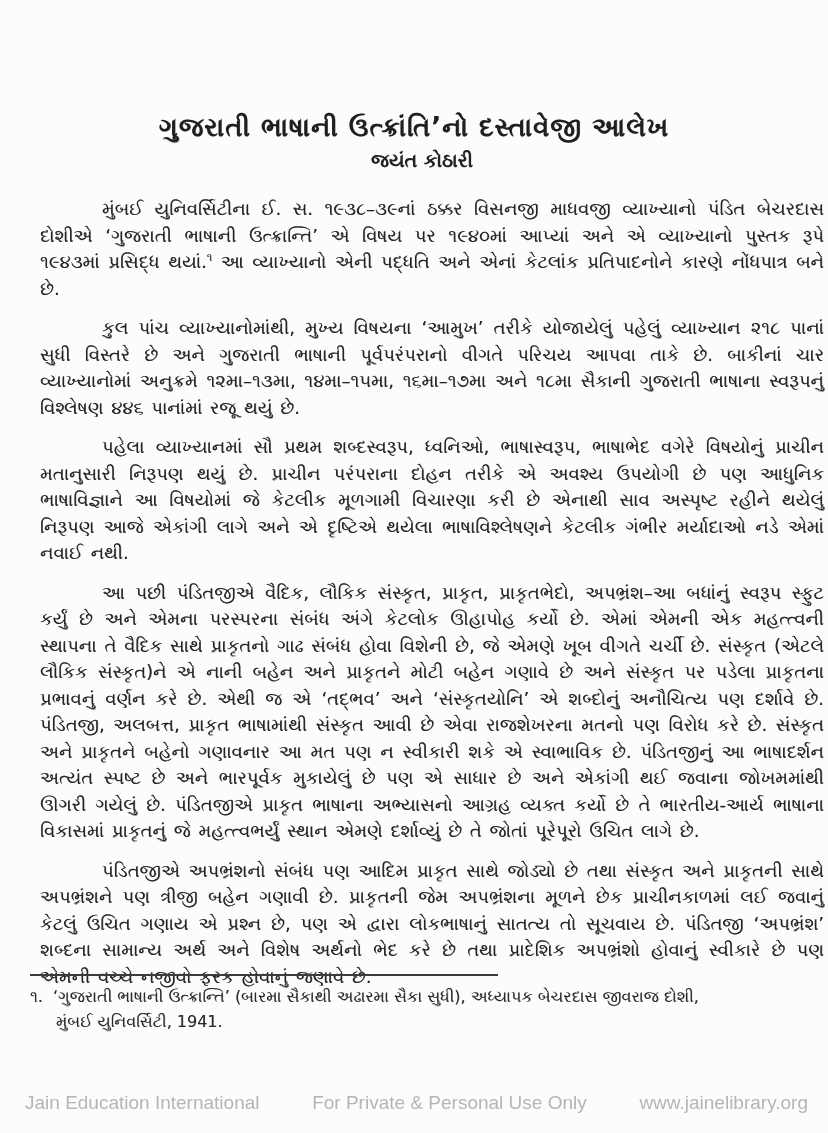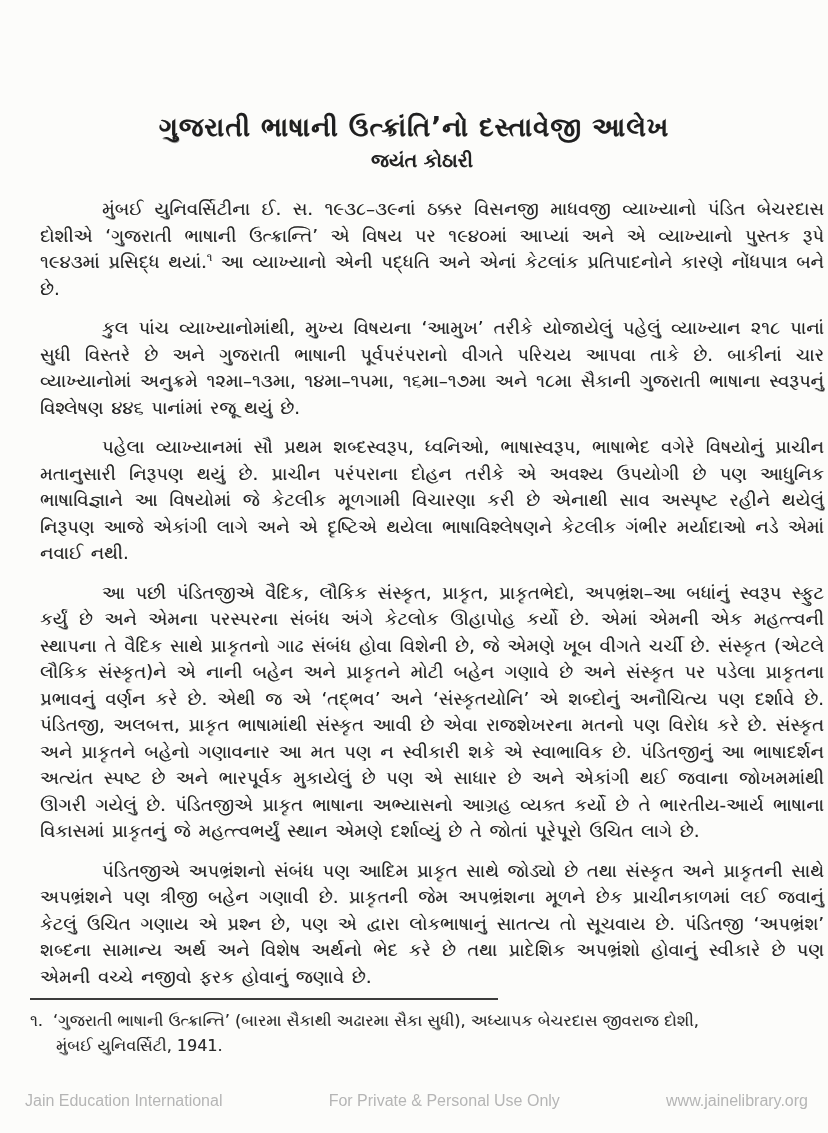--- a/index.html
+++ b/index.html
@@ -53,21 +53,21 @@
     text-indent: 62px;
     word-spacing: 2px;
     text-shadow: 0.35px 0.35px 0.25px rgba(0,0,0,0.4);
   }
   .body-text sup {
     font-size: 11px;
     line-height: 0;
   }
   .footnote-block {
     position: absolute;
-    top: 998px;
+    top: 974px;
     left: 30px;
     width: 770px;
   }
   .footnote-rule {
     width: 468px;
     height: 0;
     border-top: 2px solid #3c3c3c;
     margin-bottom: 8px;
   }
   .footnote {
@@ -83,21 +83,21 @@
   }
   .page-footer {
     position: absolute;
     top: 1092px;
     left: 25px;
     right: 20px;
     display: flex;
     justify-content: space-between;
     align-items: baseline;
     font-family: "Liberation Sans", sans-serif;
-    font-size: 16px;
+    font-size: 19px;
     color: #b5b5b5;
   }
 </style>
 </head>
 <body>
 
 <div class="page">
 
   <div class="heading-block">
     <h1 class="title">ગુજરાતી ભાષાની ઉત્ક્રાંતિ’નો દસ્તાવેજી આલેખ</h1>

